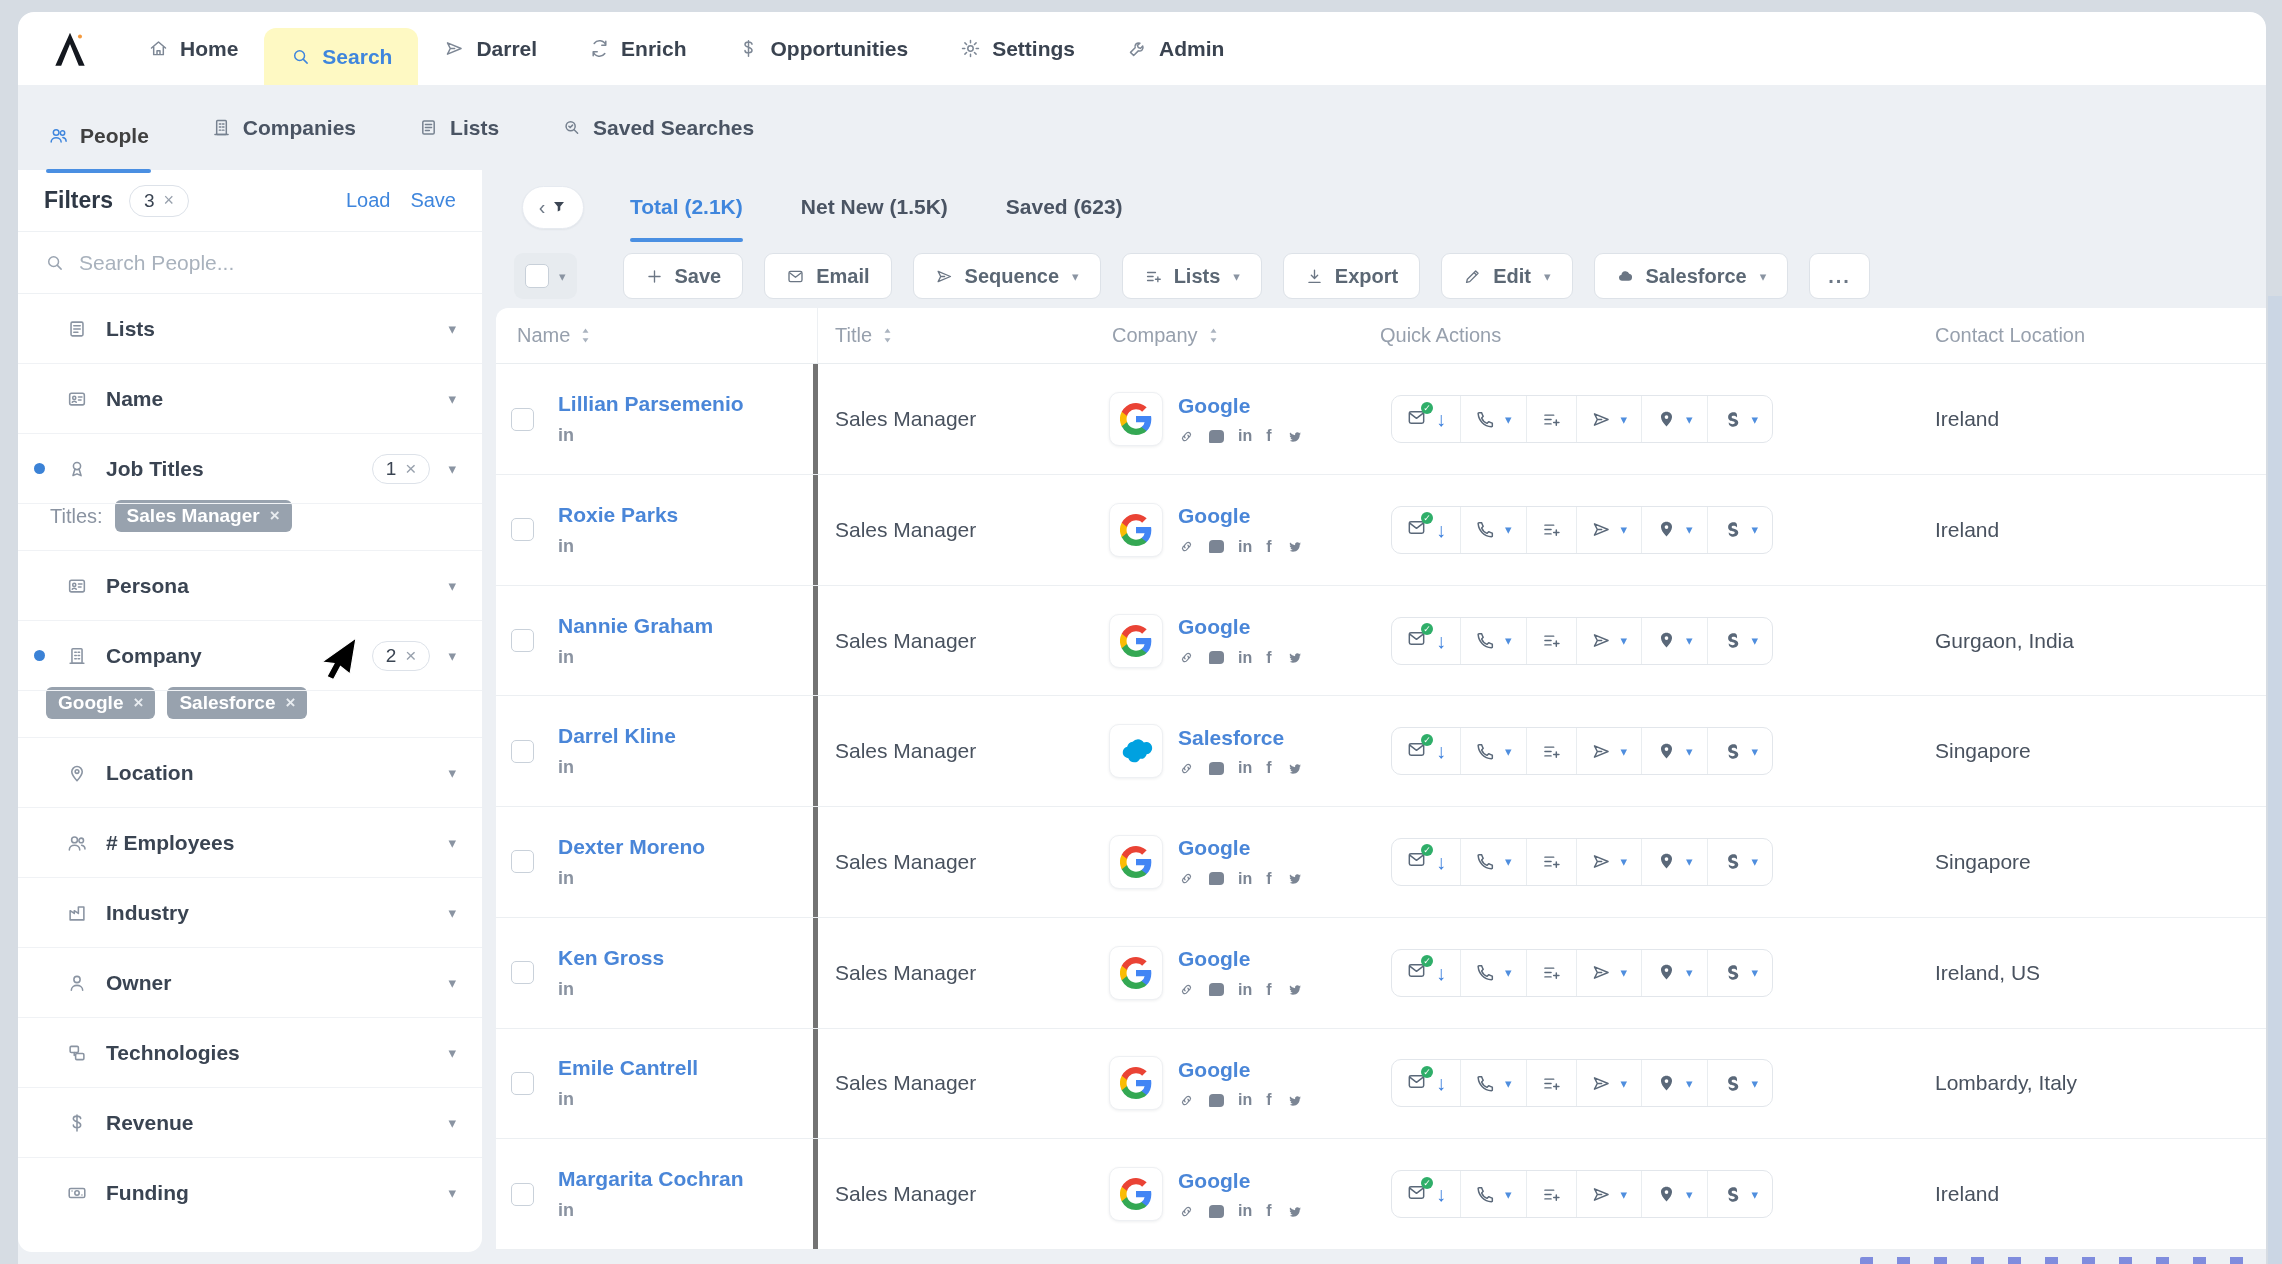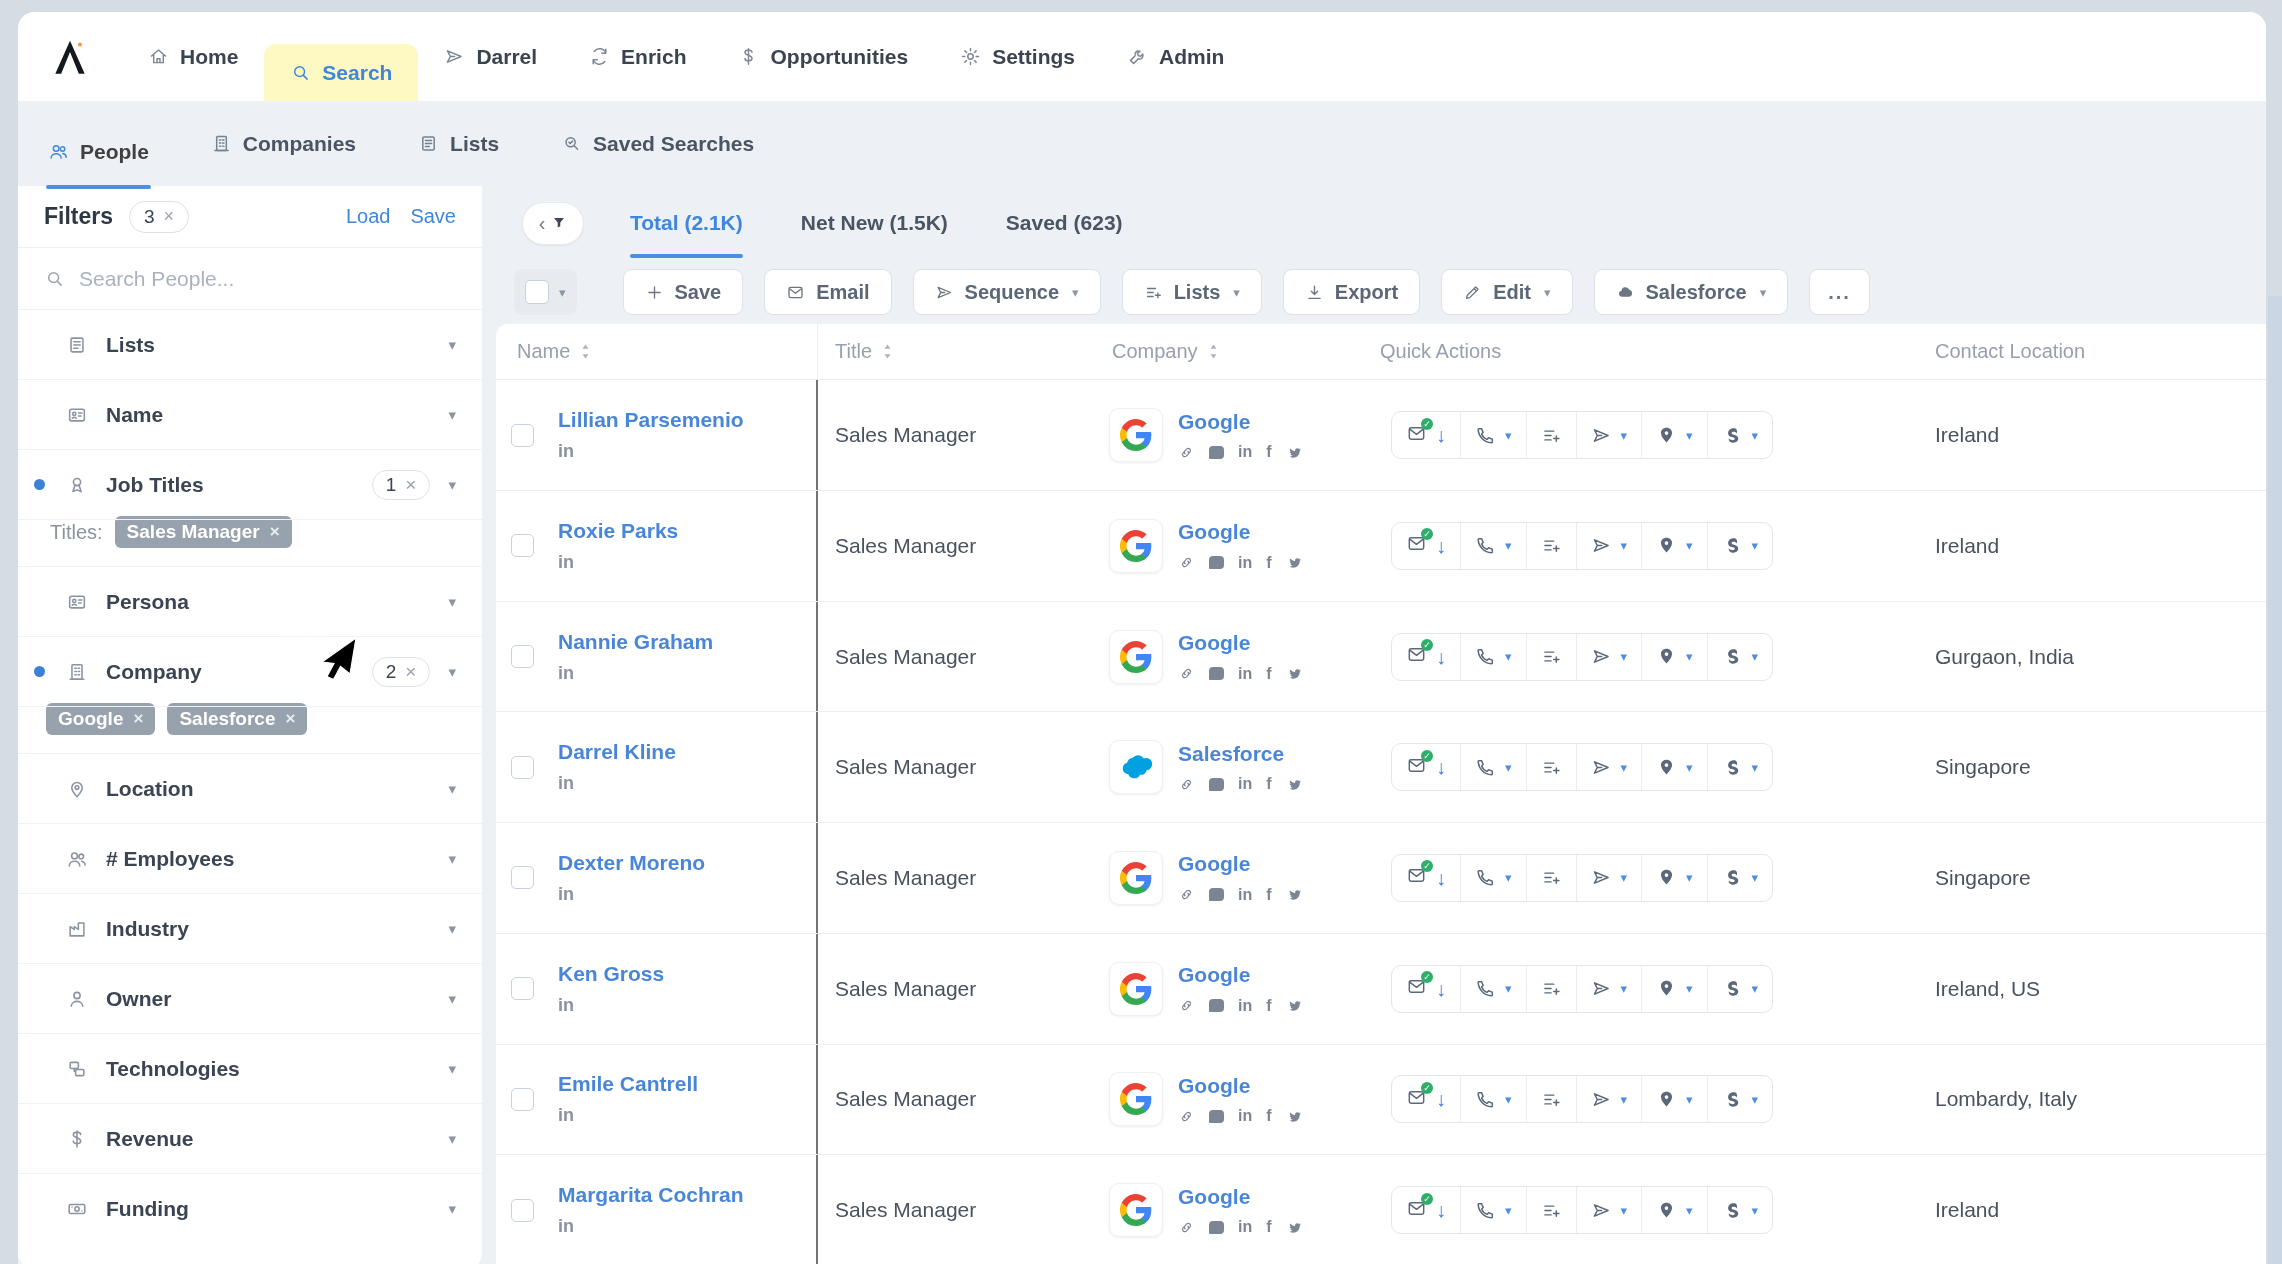--- a/index.html
+++ b/index.html
@@ -2,21 +2,21 @@
 <html><head>
 <meta charset="utf-8">
 <style>
   * { margin:0; padding:0; box-sizing:border-box; }
   html,body { width:2282px; height:1264px; overflow:hidden;
     font-family:"Liberation Sans","DejaVu Sans",sans-serif; background:#d6dce3; }
   .app { position:absolute; left:18px; top:12px; right:16px; bottom:0;
     background:#edf0f4; border-radius:16px 16px 0 0; overflow:hidden; }
 
   
-  .topnav { height:89px; background:#fff; border-radius:16px 16px 0 0;
+  .topnav { height:73px; background:#fff; border-radius:16px 16px 0 0;
     display:flex; align-items:stretch; }
   .logo-wrap { width:104px; display:flex; align-items:center; justify-content:center; }
   .logo-wrap svg { width:42px; height:42px; }
   .nav-items { display:flex; align-items:stretch; }
   .nav-item { display:flex; align-items:center; gap:11px; padding:0 26px;
     font-size:21px; color:#3a4350; font-weight:600; cursor:pointer; }
   .nav-item .ic { width:21px; height:21px; color:#7d8795; }
   .nav-item.active { align-self:flex-end; height:57px; background:#fef9c3;
     border-radius:12px 12px 0 0; color:#3f86dd; }
   .nav-item.active .ic { color:#3f86dd; }
@@ -108,21 +108,21 @@
     align-items:center; border-bottom:1px solid #e9edf0; color:#97a0ad; font-size:20px; }
   .thead .hc { display:flex; align-items:center; gap:9px; padding-left:17px; height:100%; }
   .thead .hc:first-child { padding-left:21px; border-right:1px solid #edf0f3; }
   .sort { width:13px; height:17px; color:#aab3bf; }
   .trow { display:grid; grid-template-columns:52px 270px 277px 268px 555px 1fr;
     height:118px; border-bottom:1px solid #eceff2; align-items:center; }
   .cell-check { display:flex; justify-content:center; }
   .cb { width:23px; height:23px; border:1.5px solid #c9d1da; border-radius:5px;
     background:#fff; cursor:pointer; }
   .cell-name { height:100%; display:flex; flex-direction:column; justify-content:center;
-    padding-left:10px; border-right:2px solid #737373; }
+    padding-left:10px; border-right:5px solid #737373; }
   .p-name { color:#4a86d8; font-size:21px; font-weight:600; cursor:pointer; }
   .p-in { margin-top:9px; color:#8a93a1; font-size:18px; font-weight:700; cursor:pointer; }
   .cell-title { padding-left:17px; color:#49525f; font-size:21px; }
   .cell-company { display:flex; align-items:center; padding-left:14px; }
   .clogo { width:54px; height:54px; background:#fff; border:1px solid #eef0f3;
     border-radius:10px; box-shadow:0 1px 3px rgba(40,50,60,.08); display:flex;
     align-items:center; justify-content:center; flex:none; }
   .clogo svg { width:32px; height:32px; }
   .clogo svg.sf { width:40px; height:40px; }
   .cinfo { margin-left:15px; display:flex; flex-direction:column; }

